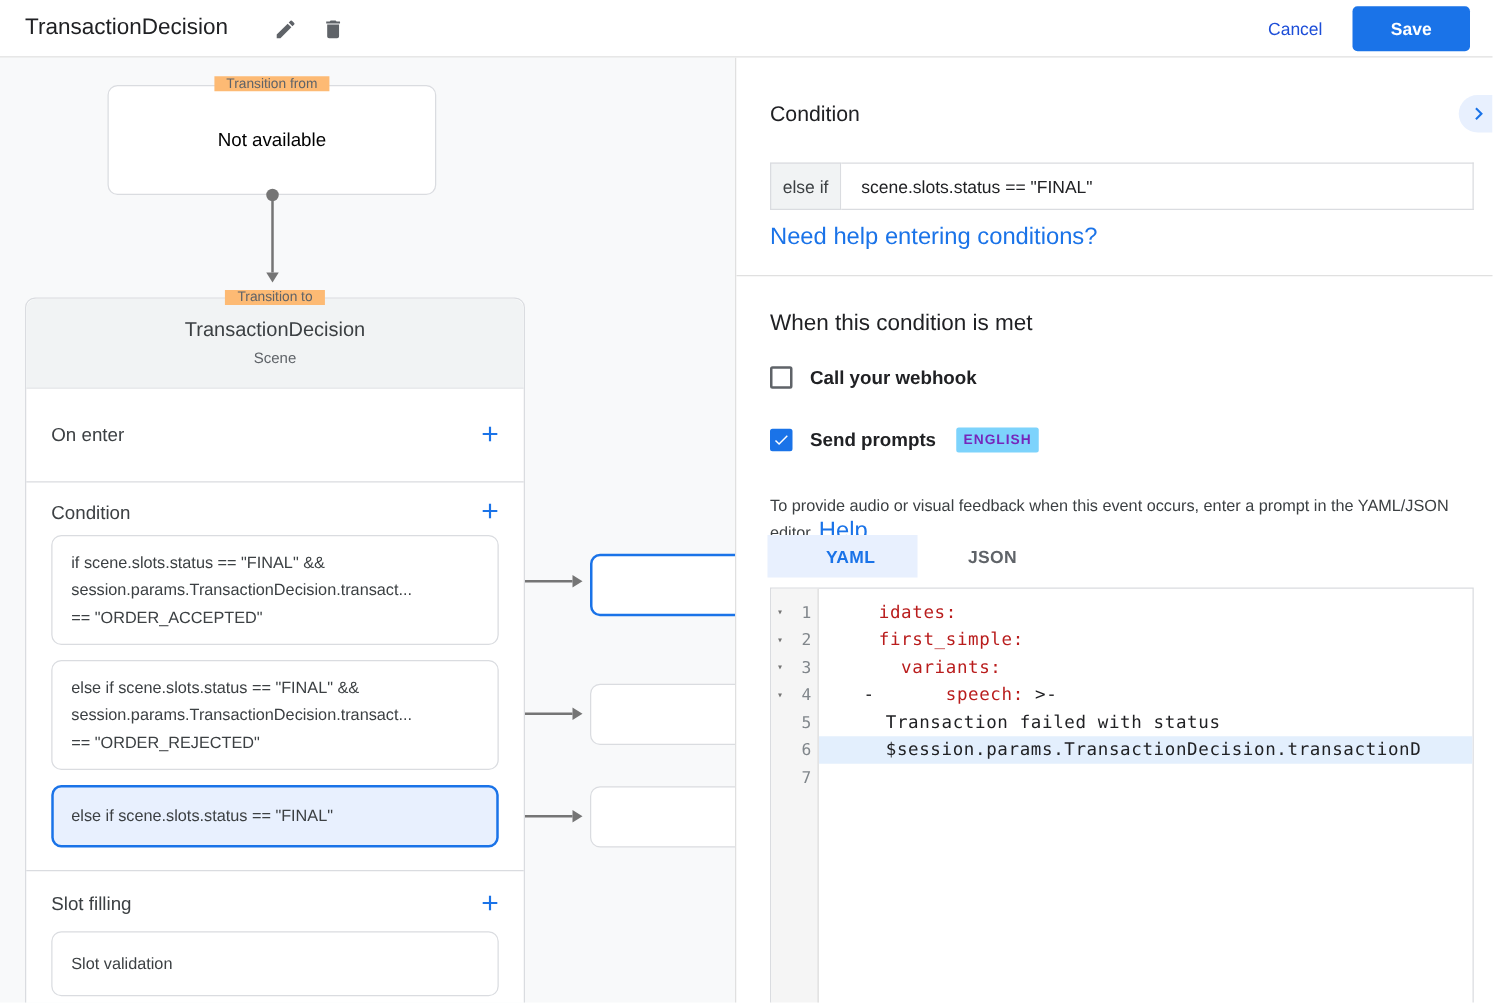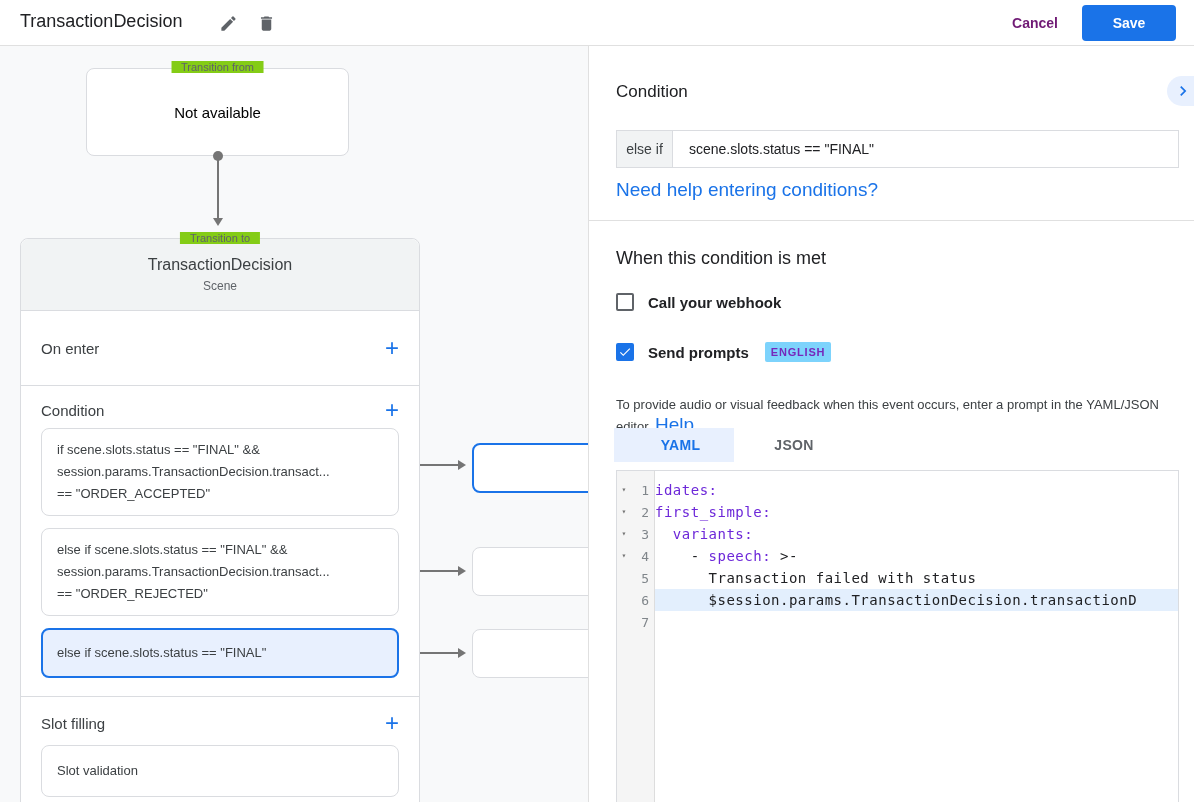--- a/index.html
+++ b/index.html
@@ -8,31 +8,31 @@
 
   
   .topbar { position:absolute; left:0; top:0; width:1194px; height:46px; background:#fff;
     border-bottom:1px solid #e0e0e0; z-index:30; }
   .topbar-title { position:absolute; left:20px; top:11px; font-size:18px; color:#202124; }
   .icon-btn { position:absolute; top:11px; width:24px; height:24px; border:none; background:transparent;
     cursor:pointer; color:#5f6368; display:flex; align-items:center; justify-content:center; }
   .edit-btn { left:216px; }
   .del-btn { left:254px; }
   .cancel-btn { position:absolute; right:124px; top:8px; height:30px; padding:0 12px; border:none;
-    background:transparent; color:#701a75; font-size:14px; font-weight:bold; cursor:pointer;
+    background:transparent; color:#1d4ed8; font-size:14px; font-weight:normal; cursor:pointer;
     font-family:"Liberation Sans",sans-serif; }
   .save-btn { position:absolute; right:18px; top:5px; width:94px; height:36px; border:none; border-radius:4px;
     background:#1a73e8; color:#fff; font-size:14px; font-weight:bold; cursor:pointer;
     font-family:"Liberation Sans",sans-serif; }
 
   
   .canvas { position:absolute; left:0; top:46px; width:588px; height:756px; background:#f8f9fa; overflow:hidden; }
 
   .fieldset-box { position:absolute; background:#fff; border:1px solid #dadce0; border-radius:8px; }
-  .legend { position:absolute; top:-8px; left:50%; transform:translateX(-50%); background:#84cc16;
+  .legend { position:absolute; top:-8px; left:50%; transform:translateX(-50%); background:#fdba74;
     padding:0 10px; font-size:11px; color:#5f6368; white-space:nowrap; }
 
   .from-box { left:86px; top:22px; width:263px; height:88px; display:flex; align-items:center; justify-content:center; }
   .from-value { font-size:15px; color:#000000; }
 
   .dot { position:absolute; width:10px; height:10px; border-radius:50%; background:#757575; }
   .vline { position:absolute; width:2px; background:#757575; }
   .hline { position:absolute; height:2px; background:#757575; }
   .arr-down { position:absolute; width:0; height:0; border-left:5px solid transparent;
     border-right:5px solid transparent; border-top:8px solid #757575; }
@@ -106,21 +106,21 @@
   .editor { position:absolute; left:27px; top:424px; width:563px; height:340px; border:1px solid #dadce0;
     display:flex; background:#fff; font-family:"DejaVu Sans Mono", monospace; font-size:14px; }
   .gutter { width:38px; background:#f5f5f5; border-right:1px solid #ddd; padding-top:8px; flex:none; }
   .gut-row { height:22px; display:flex; align-items:center; }
   .fold { width:14px; text-align:center; font-size:8px; color:#757575; line-height:22px; }
   .fold.hidden { visibility:hidden; }
   .lnum { flex:1; text-align:right; padding-right:5px; font-size:13px; color:#80868b; }
   .code { flex:1; padding-top:8px; overflow:hidden; }
   .code-line { height:22px; line-height:22px; white-space:pre; letter-spacing:0.5px; color:#202124; }
   .code-line.hl { background:#e3effd; }
-  .tok-key { color:#6d28d9; }
+  .tok-key { color:#b91c1c;margin-left:48px; }
 
   svg { display:block; }
 </style>
 </head>
 <body>
 
 <header class="topbar">
   <div class="topbar-title">TransactionDecision</div>
   <button class="icon-btn edit-btn">
     <span>

